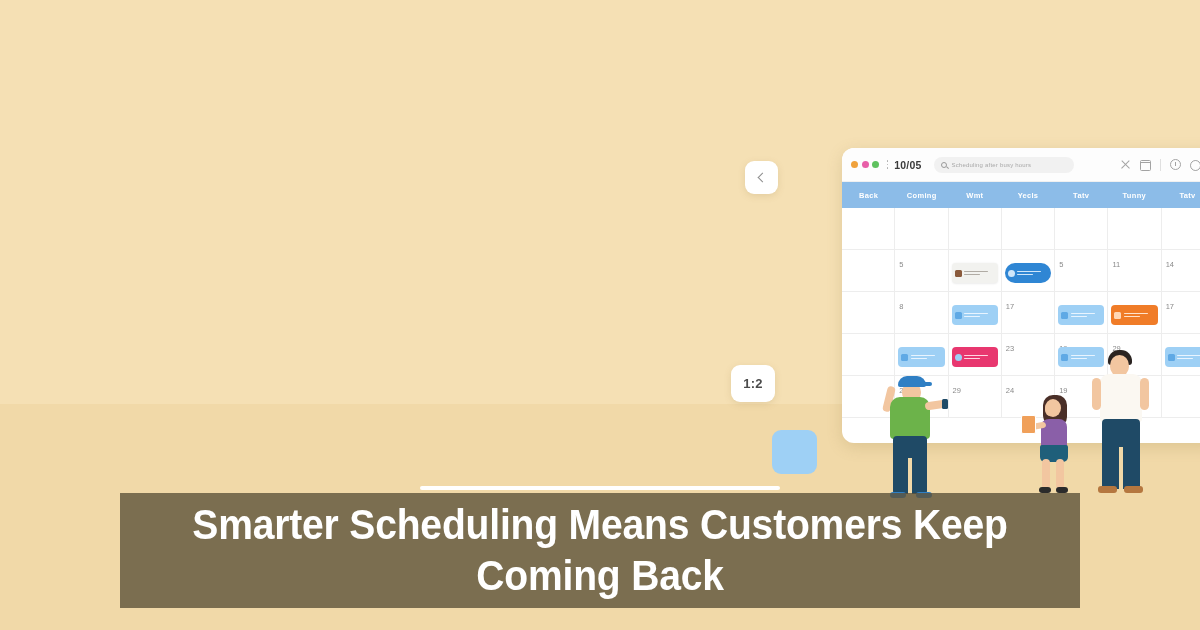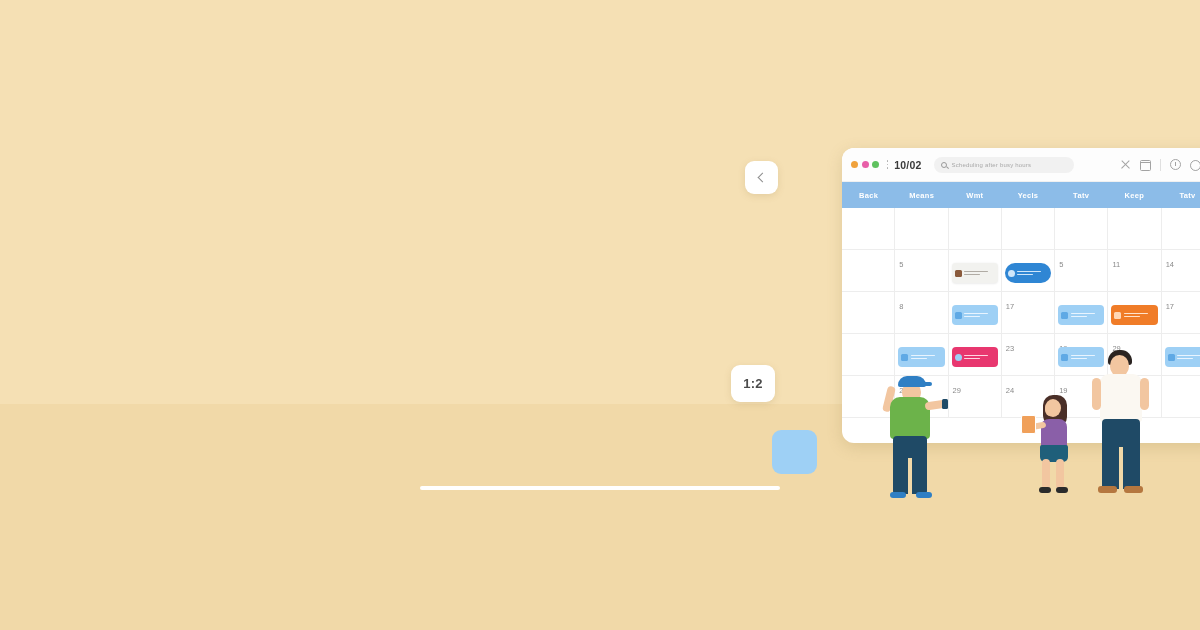--- a/index.html
+++ b/index.html
@@ -257,41 +257,41 @@
 
     <div id="cal-topbar">
       <span class="dot d1"></span>
       <span class="dot d2"></span>
       <span class="dot d3"></span>
       <span id="kebab">
         <i></i>
           <i></i>
           <i></i>
       </span>
-      <span id="cal-date">10/02</span>
+      <span id="cal-date">10/05</span>
       <div id="cal-search">
         <span class="mag"></span>
         <span id="cal-search-text">Scheduling after busy hours</span>
       </div>
       <div id="cal-tools">
         <span class="ti close"></span>
         <span class="ti cal-ic"></span>
         <span class="divider-v"></span>
         <span class="ti clock"></span>
         <span class="ti circ"></span>
       </div>
     </div>
 
     <div id="cal-weekdays">
       <span class="wd">Back</span>
-      <span class="wd">Means</span>
+      <span class="wd">Coming</span>
       <span class="wd">Wmt</span>
       <span class="wd">Yecls</span>
       <span class="wd">Tatv</span>
-      <span class="wd">Keep</span>
+      <span class="wd">Tunny</span>
       <span class="wd">Tatv</span>
     </div>
 
     <div id="cal-grid">
         <div class="cal-row">
           <div class="cal-cell"><span class="daynum"></span></div>
           <div class="cal-cell"><span class="daynum"></span></div>
           <div class="cal-cell"><span class="daynum"></span></div>
           <div class="cal-cell"><span class="daynum"></span></div>
           <div class="cal-cell"><span class="daynum"></span></div>
@@ -421,14 +421,17 @@
     <div id="p3-head"></div>
     <div id="p3-body"></div>
     <div id="p3-arm-l"></div>
     <div id="p3-arm-r"></div>
     <div id="p3-legs"></div>
     <div id="p3-shoe-l"></div>
     <div id="p3-shoe-r"></div>
   </div>
 
   <div id="title-rule"></div>
+  <div id="title-banner">
+    <h1 id="title-text">Smarter Scheduling Means Customers Keep Coming Back</h1>
+  </div>
 
 </div>
 
 </body></html>

